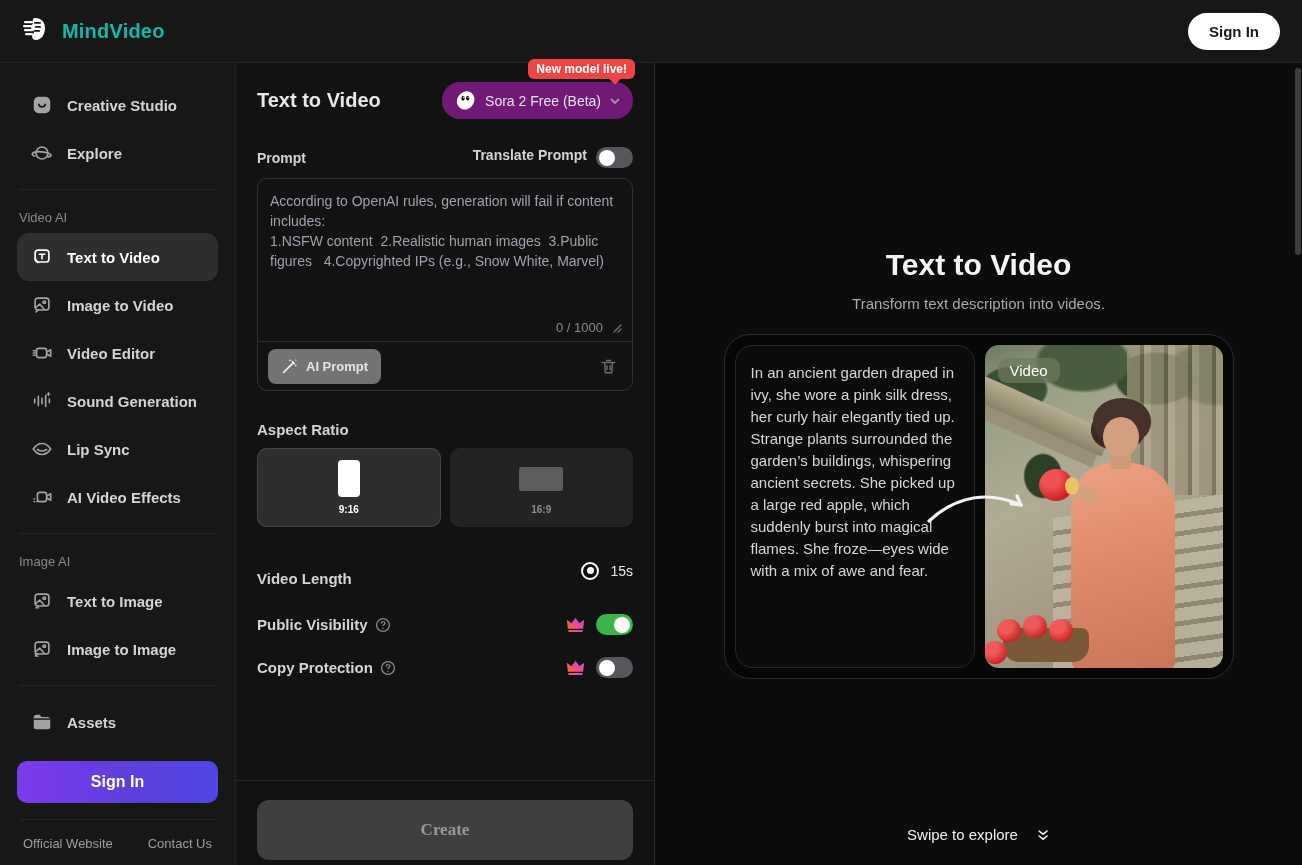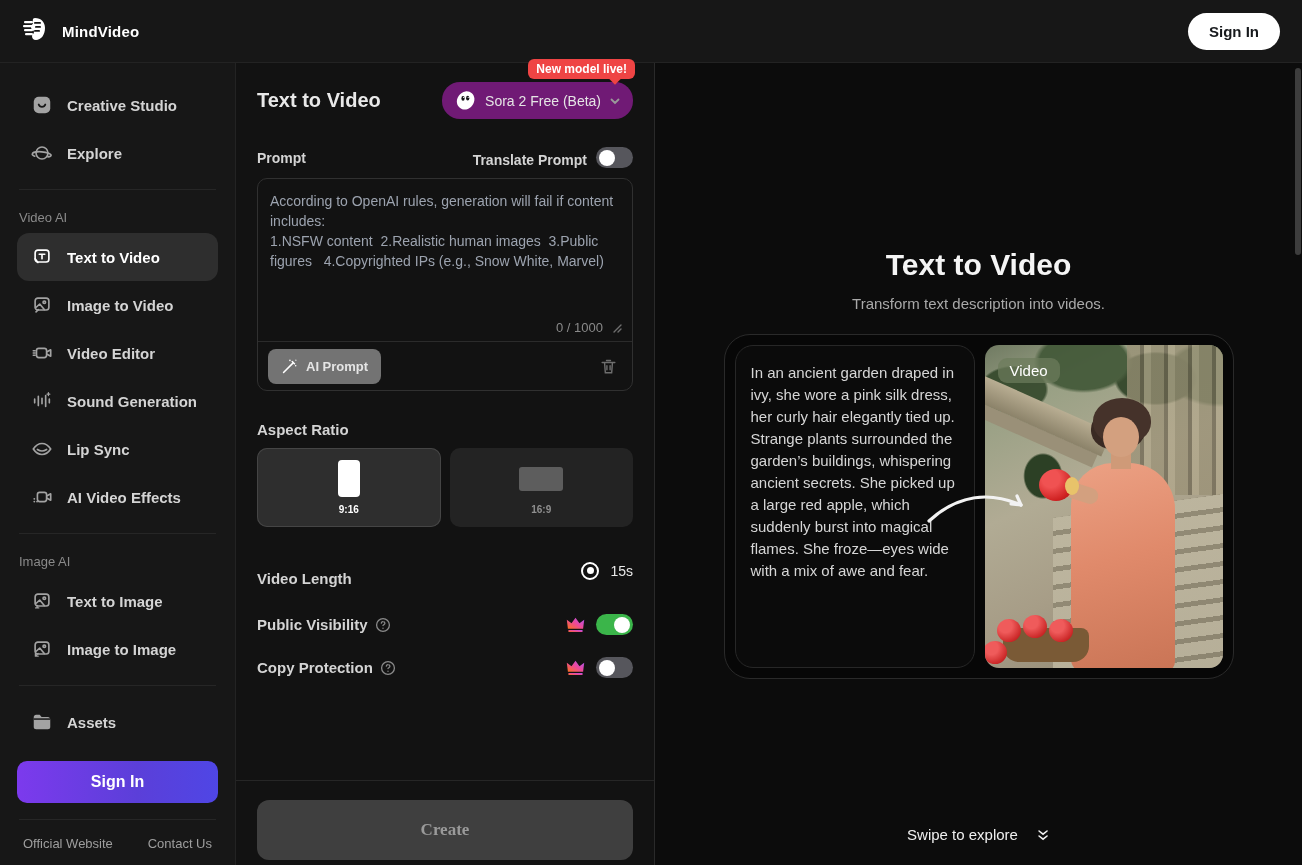--- a/index.html
+++ b/index.html
@@ -3,21 +3,21 @@
 <meta charset="utf-8">
 <style>
   * { margin:0; padding:0; box-sizing:border-box; }
   html,body { width:1302px; height:865px; overflow:hidden; background:#0c0c0c;
     font-family:"Liberation Sans", sans-serif; -webkit-font-smoothing:antialiased; }
 
   
   .topbar { height:63px; background:#171717; border-bottom:1px solid #232323;
     display:flex; align-items:center; justify-content:space-between; padding:0 22px; }
   .brand { display:flex; align-items:center; gap:10px; }
-  .brand-name { color:#ffffff; font-size:15px; font-weight:700; letter-spacing:.2px; }
+  .brand-name { color:#14b8a6; font-size:20px; font-weight:700; letter-spacing:.2px; }
   .topbar-signin { background:#fff; color:#17191c; border:none; border-radius:19px;
     height:37px; padding:0 21px; font-size:15px; font-weight:600; cursor:pointer; font-family:inherit; }
 
   
   .shell { display:flex; height:802px; }
 
   
   .sidebar { width:235px; background:#171717; display:flex; flex-direction:column;
     padding:18px 17px 14px 17px; flex-shrink:0; }
   .side-item { display:flex; align-items:center; gap:14px; height:48px; padding:0 14px;
@@ -45,21 +45,21 @@
   .model-select { display:flex; align-items:center; gap:8px; background:#701a75; border:none;
     border-radius:18px; height:37px; padding:0 12px; cursor:pointer; font-family:inherit; }
   .model-select .mname { color:#e5e5e5; font-size:14px; }
   .model-badge { position:absolute; top:-23px; right:-2px; background:#ef4444; color:#fff;
     font-size:12px; font-weight:600; border-radius:6px; padding:3px 8px; white-space:nowrap; }
   .model-badge:after { content:""; position:absolute; bottom:-4px; right:16px; width:8px; height:8px;
     background:#ef4444; transform:rotate(45deg); }
 
   .prompt-row { display:flex; align-items:center; justify-content:space-between; margin-top:28px; }
   .field-label { color:#d4d4d4; font-size:14px; font-weight:600; }
-  .translate { display:flex; align-items:flex-end; gap:9px; }
+  .translate { display:flex; align-items:flex-start; gap:9px; }
 
   .toggle { width:37px; height:21px; border-radius:11px; background:#56565c; position:relative;
     cursor:pointer; flex-shrink:0; }
   .toggle .knob { position:absolute; top:2.5px; left:3px; width:16px; height:16px; border-radius:50%;
     background:#fff; transition:left .15s; }
   .toggle.on { background:#3bb54a; }
   .toggle.on .knob { left:18px; }
 
   .prompt-box { margin-top:10px; border:1px solid #303030; border-radius:10px; height:213px;
     display:flex; flex-direction:column; }

